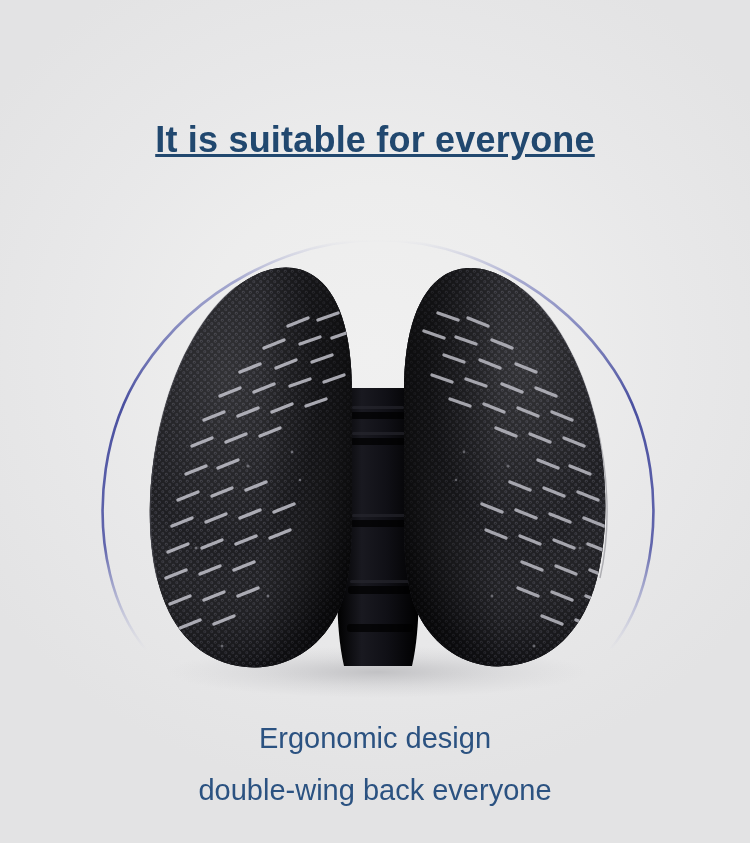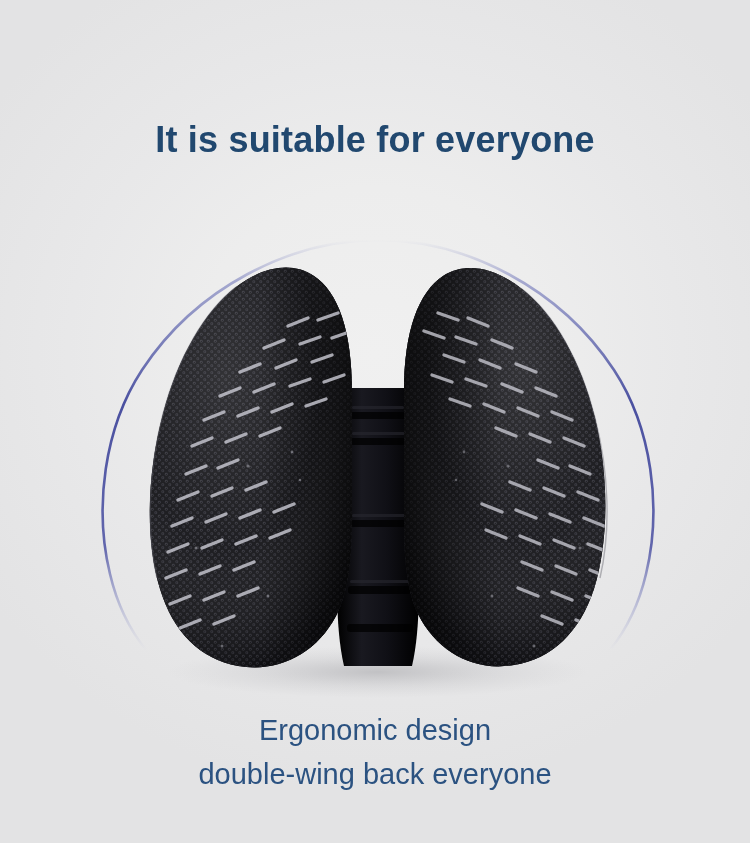--- a/index.html
+++ b/index.html
@@ -28,37 +28,39 @@
     left: 0;
     right: 0;
     top: 118px;
     text-align: center;
     font-size: 36px;
     font-weight: 700;
     letter-spacing: 0.2px;
     color: #21486f;
     line-height: 1.2;
     white-space: nowrap;
+    text-decoration: underline;
   }
 
   
   .caption {
     position: absolute;
     left: 0;
     right: 0;
     top: 708px;
     text-align: center;
     color: #2b5281;
     font-size: 29px;
     font-weight: 400;
     line-height: 1.52;
   }
   .caption .line {
     display: block;
     white-space: nowrap;
+    margin-top: 8px;
   }
 
   
   .stage {
     position: absolute;
     left: 0;
     top: 0;
     width: 750px;
     height: 843px;
   }

